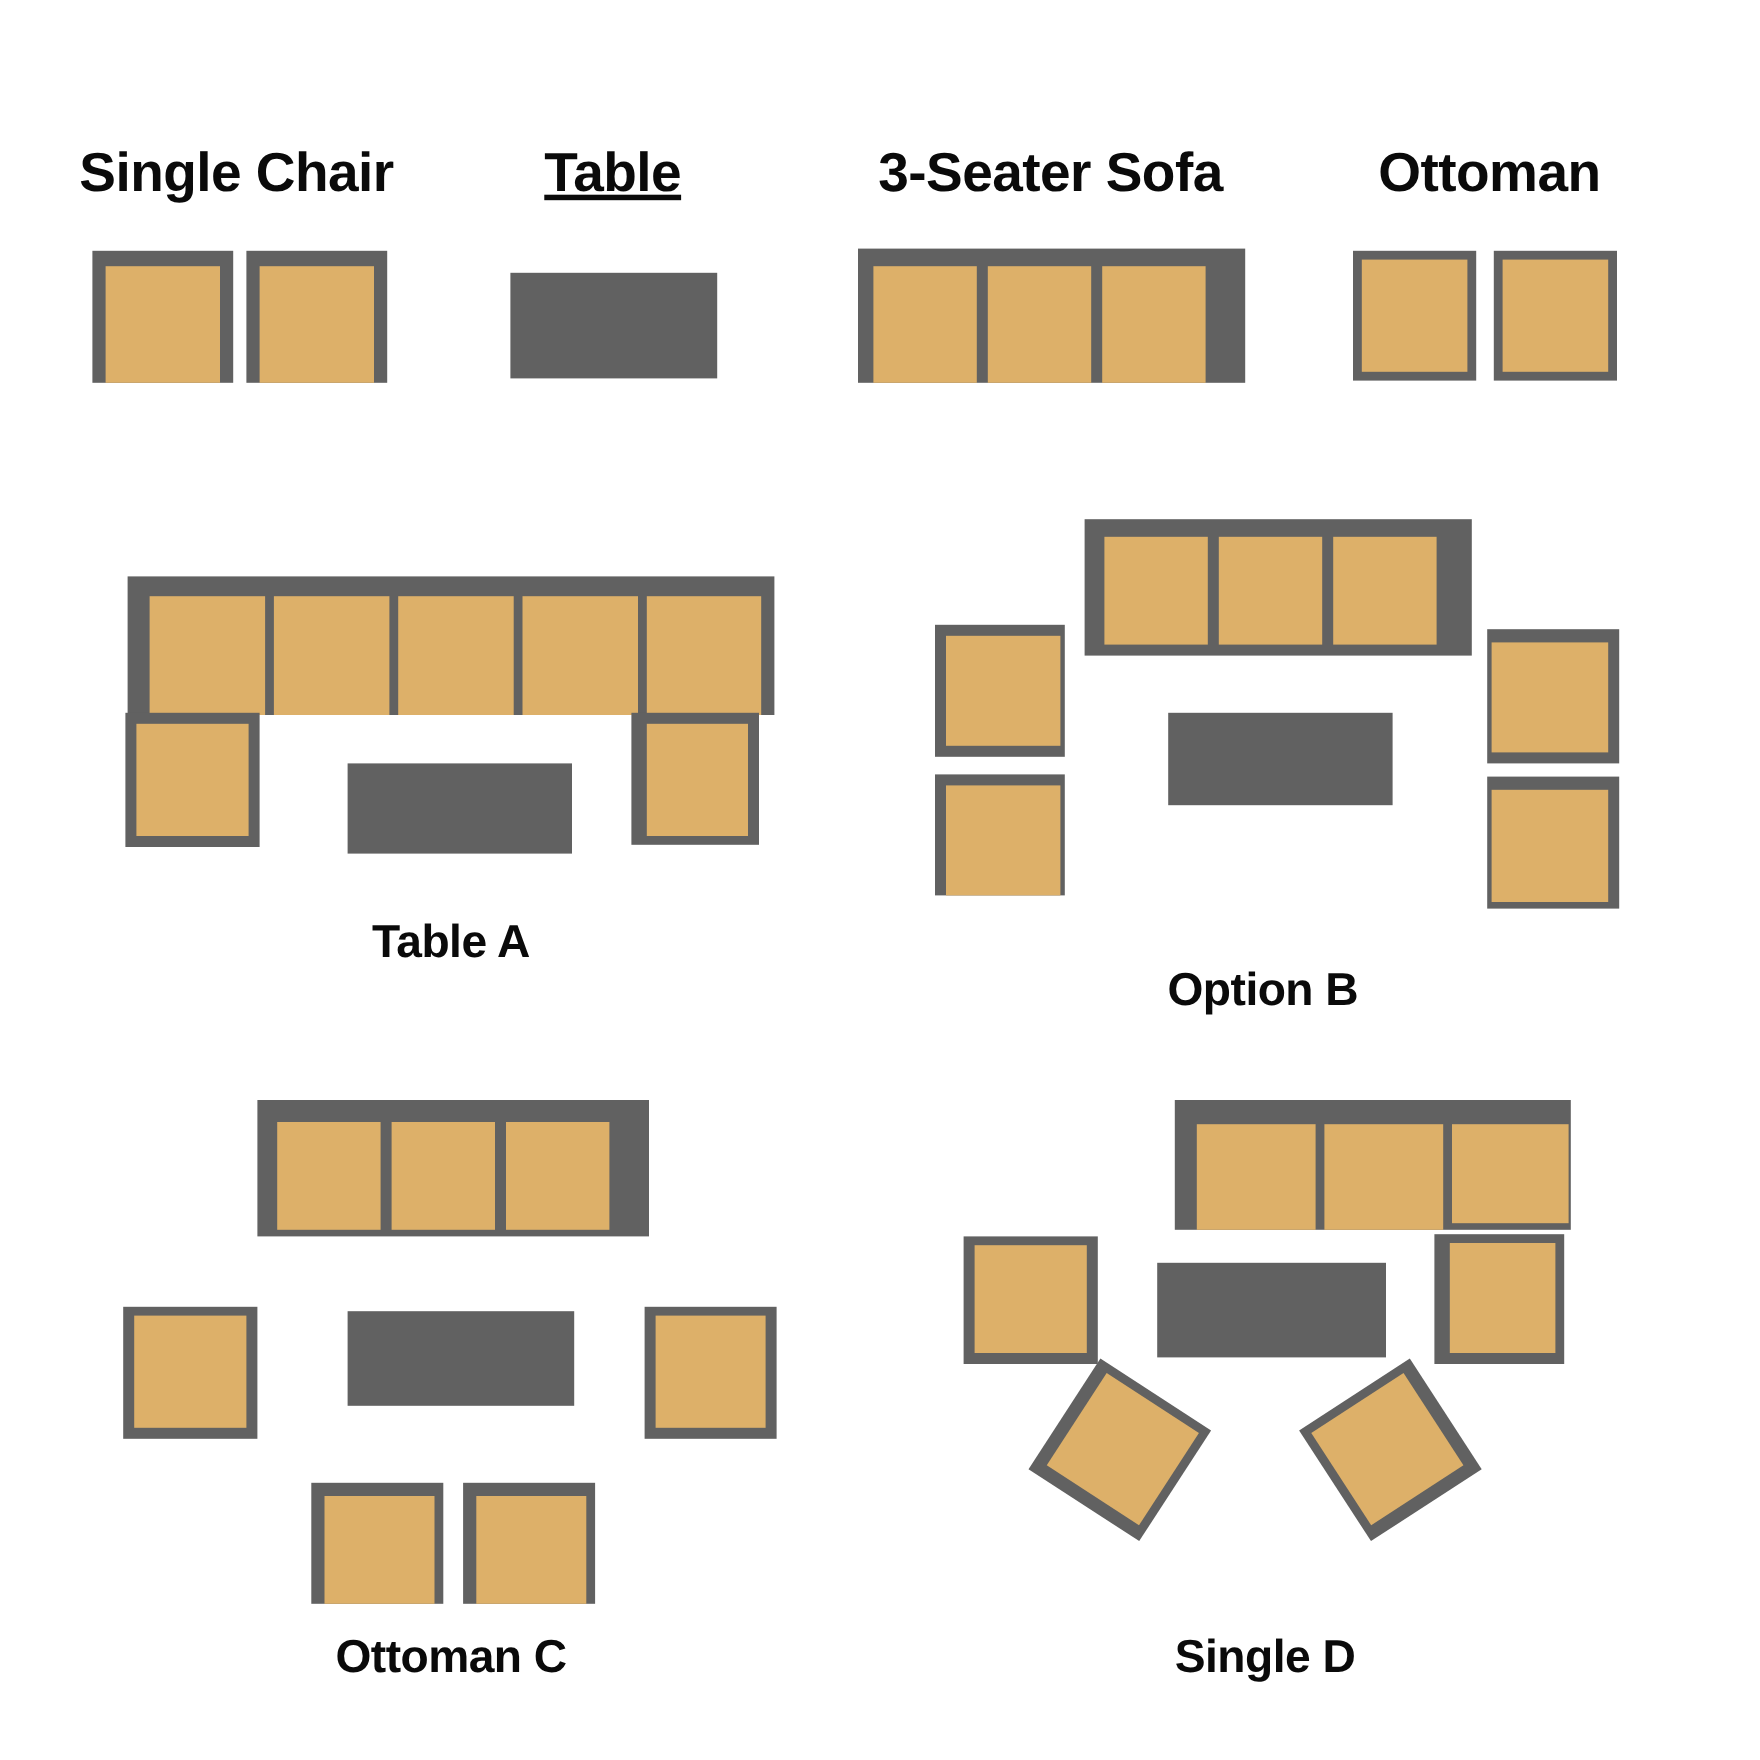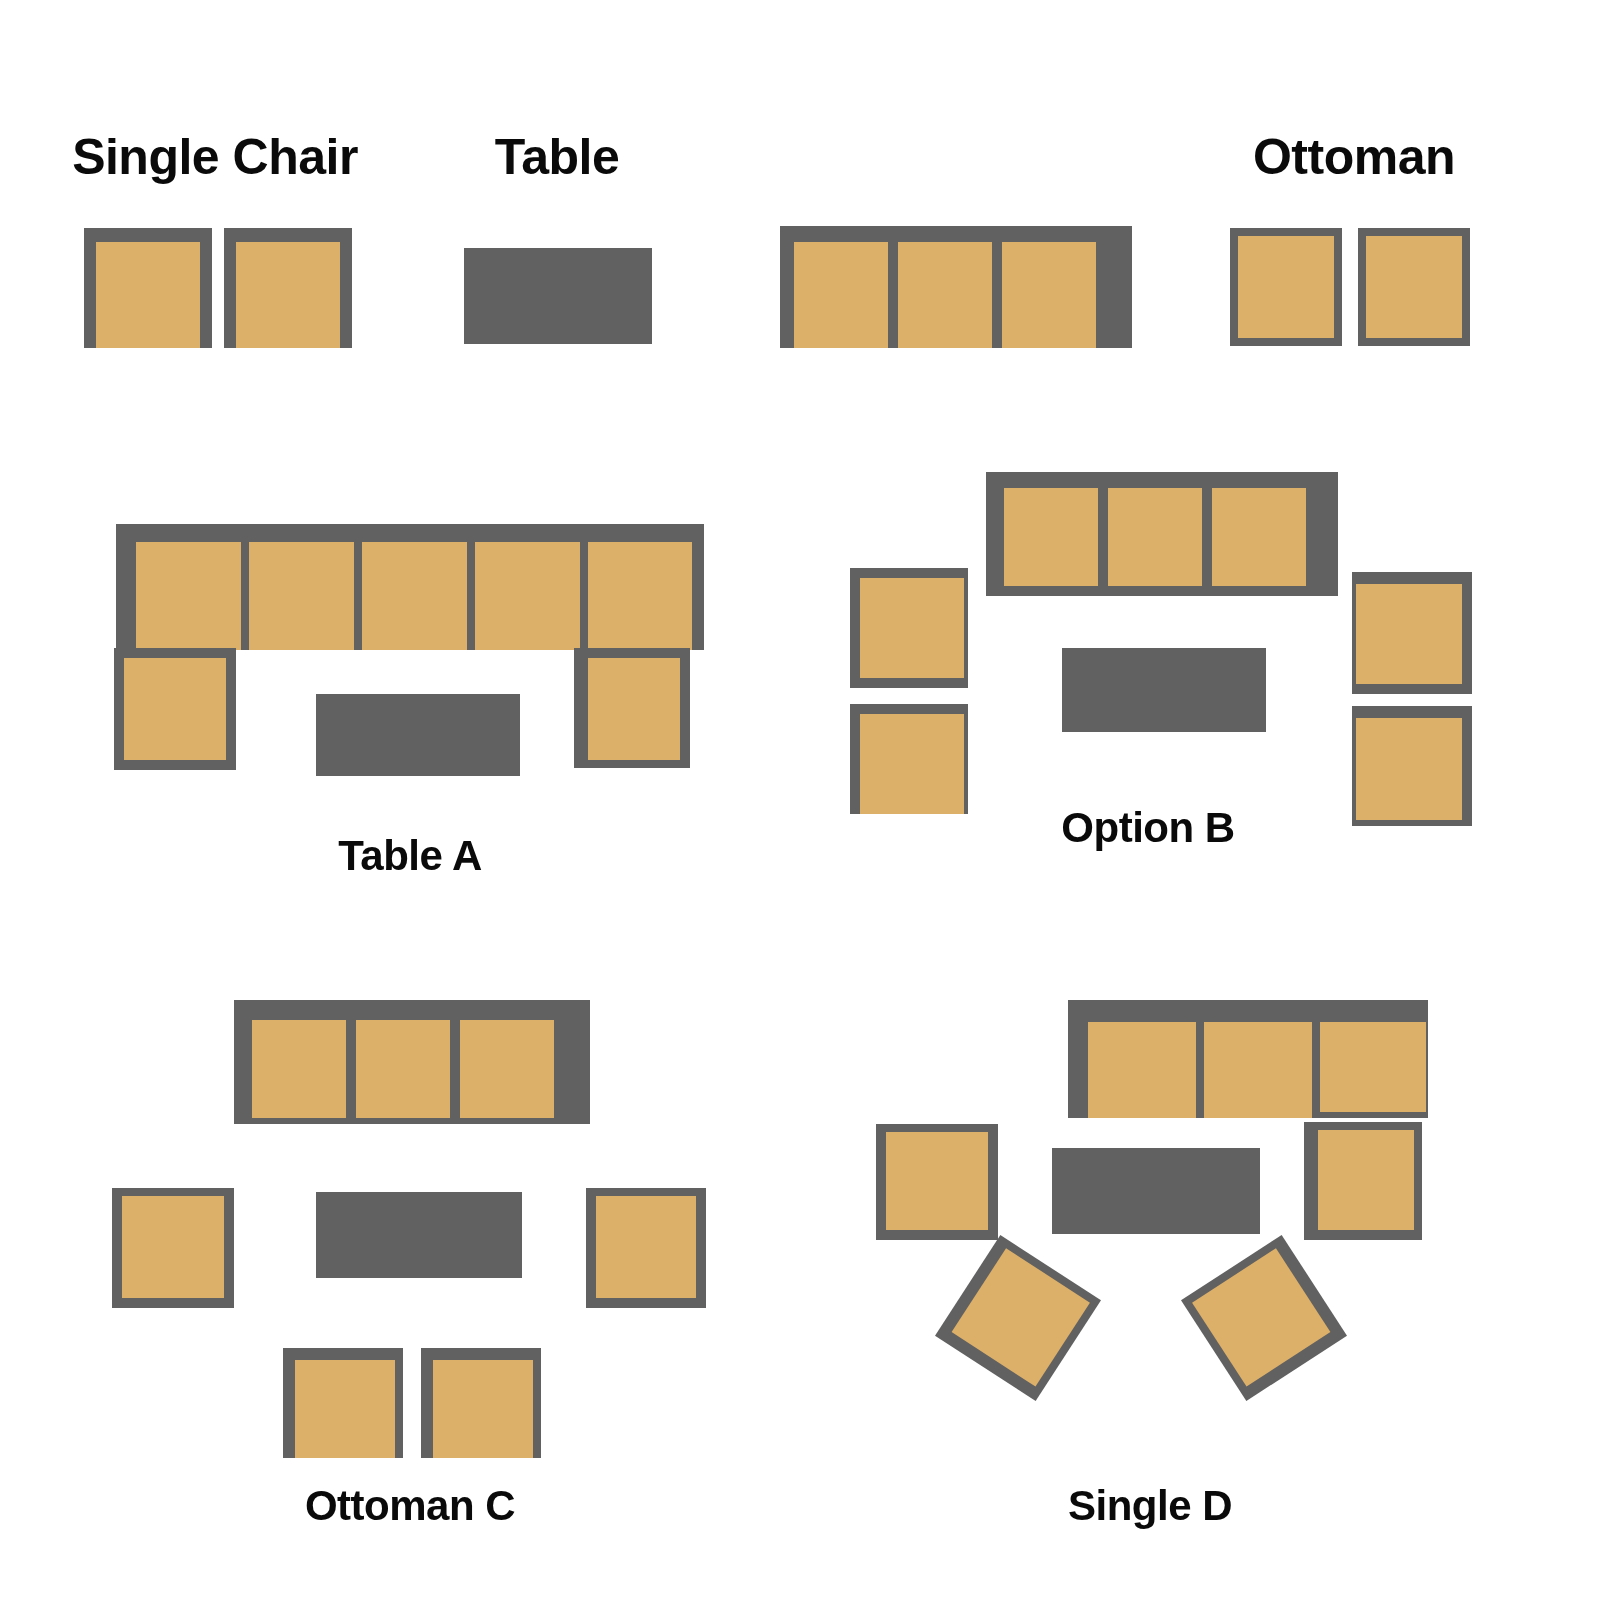--- a/index.html
+++ b/index.html
@@ -63,21 +63,22 @@
     position: absolute;
     background: #ddb069;
   }
 </style>
 </head>
 <body>
 
 <div id="canvas">
 
   <div class="label legend-label" style="left:215px; top:128px;">Single Chair</div>
-  <div class="label legend-label" style="left:557px; top:128px;">Table</div>
+  <div class="label legend-label" style="left:557px; top:128px;text-decoration:underline;">Table</div>
+  <div class="label legend-label" style="left:955px; top:128px;">3-Seater Sofa</div>
   <div class="label legend-label" style="left:1354px; top:128px;">Ottoman</div>
 
   <div class="piece chair" style="left:84px; top:228px; width:128px; height:120px;">
     <div class="cushion" style="left:12px; top:14px; right:12px; bottom:0;"></div>
   </div>
   <div class="piece chair" style="left:224px; top:228px; width:128px; height:120px;">
     <div class="cushion" style="left:12px; top:14px; right:12px; bottom:0;"></div>
   </div>
 
   <div class="piece table-piece" style="left:464px; top:248px; width:188px; height:96px;"></div>
@@ -135,21 +136,21 @@
 
     <div class="piece chair" style="left:1352px; top:572px; width:120px; height:122px;">
       <div class="cushion" style="left:4px; top:12px; right:10px; bottom:10px;"></div>
     </div>
     <div class="piece chair" style="left:1352px; top:706px; width:120px; height:120px;">
       <div class="cushion" style="left:4px; top:12px; right:10px; bottom:6px;"></div>
     </div>
 
     <div class="piece table-piece" style="left:1062px; top:648px; width:204px; height:84px;"></div>
 
-    <div class="label option-label" style="left:1148px; top:804px;text-align:center;">Option B</div>
+    <div class="label option-label" style="left:1148px; top:876px;text-align:center;">Option B</div>
   </div>
 
   <div>
 
     <div class="piece sofa" style="left:234px; top:1000px; width:356px; height:124px;">
       <div class="cushion" style="left:18px; top:20px; width:94px; bottom:6px;"></div>
       <div class="cushion" style="left:122px; top:20px; width:94px; bottom:6px;"></div>
       <div class="cushion" style="left:226px; top:20px; width:94px; bottom:6px;"></div>
     </div>
 

